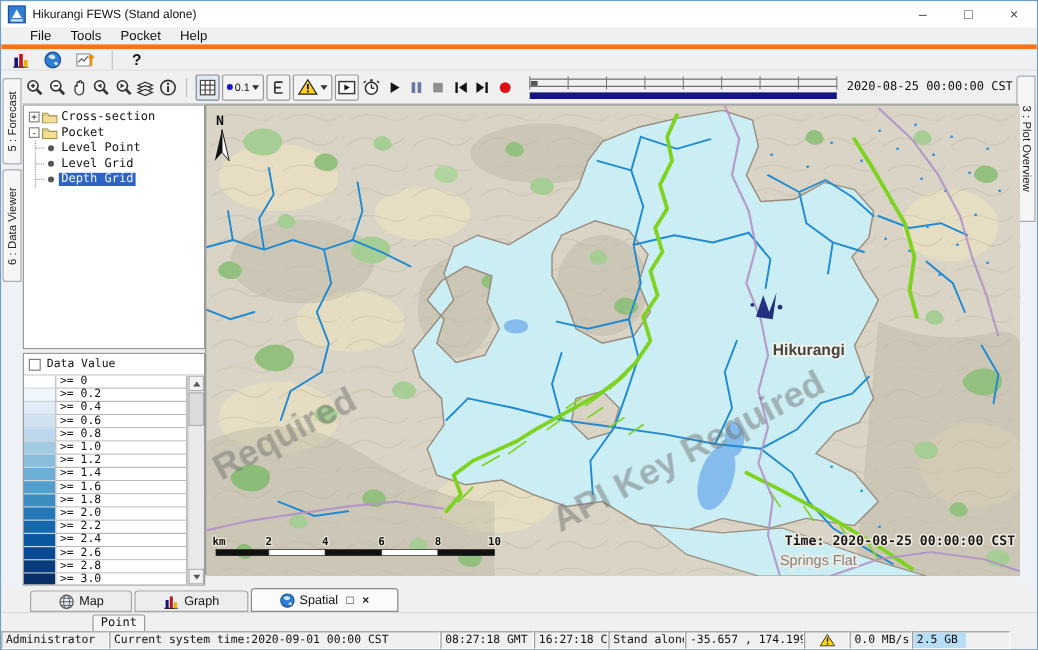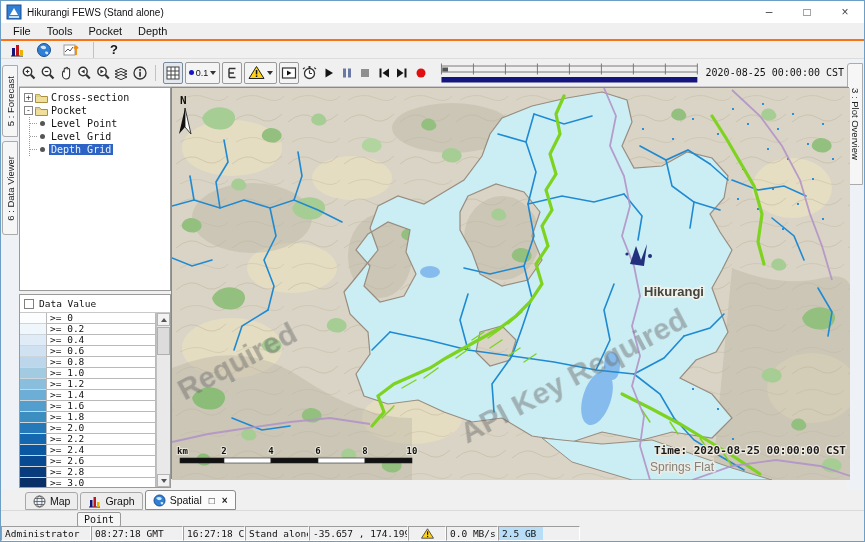--- a/index.html
+++ b/index.html
@@ -7,21 +7,21 @@
   .app{position:relative;width:865px;height:542px;background:#f0f0f0;
        font-family:"Liberation Sans",sans-serif;border:1px solid #6d9ec6;overflow:hidden;}
   
   .titlebar{height:22px;background:#ffffff;display:flex;align-items:center;padding-left:5px;}
   .titlebar .title{font-size:10px;color:#111;margin-left:5px;flex:0 0 auto;}
   .win-controls{margin-left:auto;display:flex;height:100%;}
   .win-btn{width:38px;display:flex;align-items:center;justify-content:center;
            font-size:12px;color:#444;cursor:default;}
   
   .menubar{height:18px;background:#f0f0f0;display:flex;align-items:center;
-           font-size:11px;color:#111;border-bottom:2px solid #f97316;padding-left:4px;}
+           font-size:11px;color:#111;border-bottom:4px solid #f97316;padding-left:16px;}
   .menu-item{padding:1px 8px;}
   
   .toolbar1{height:18px;background:#f0f0f0;display:flex;align-items:center;gap:7px;
             padding-left:6px;border-bottom:1px solid #dcdcdc;}
   .toolbar2{height:28px;background:#f0f0f0;display:flex;align-items:center;gap:2px;
             padding-left:20px;border-bottom:1px solid #c8c8c8;}
   .tb-sep{width:1px;height:16px;background:#c2c2c2;margin:0 5px;}
   .tbtn{width:20px;height:20px;display:flex;align-items:center;justify-content:center;}
   .tbtn.box{border:1px solid #9a9a9a;background:#f4f4f4;border-radius:2px;width:24px;height:22px;}
   .tbtn.pressed{background:#e2e8ee;border-color:#7a8a9a;}
@@ -76,21 +76,21 @@
   .scr-thumb{height:28px;background:#dcdcdc;border:1px solid #b0b0b0;margin-top:1px;}
   .scr-btn.down{margin-top:auto;}
   .arrow-up{width:0;height:0;border-left:3px solid transparent;border-right:3px solid transparent;border-bottom:4px solid #555;}
   .arrow-down{width:0;height:0;border-left:3px solid transparent;border-right:3px solid transparent;border-top:4px solid #555;}
   
   .map-area{position:absolute;left:170px;top:86px;width:678px;height:392px;
             border:1px solid #8a8a8a;background:#d9d4c5;}
   
   .bottom-tabs{position:absolute;left:0;top:488px;width:100%;height:21px;
                display:flex;align-items:flex-end;padding-left:24px;gap:2px;background:#f0f0f0;}
-  .btab{display:flex;align-items:center;gap:4px;height:18px;padding:0 7px;font-size:10.5px;
+  .btab{display:flex;align-items:center;gap:4px;height:18px;padding:0 23px;font-size:10.5px;
         color:#111;background:#ededed;border:1px solid #a8a8a8;border-radius:3px 3px 0 0;}
   .btab.active{background:#fbfbfb;height:20px;border-color:#8a8a8a;}
   .btab .winglyph{font-size:10px;color:#222;margin-left:3px;font-weight:bold;}
   
   .logs-row{position:absolute;left:0;top:509px;width:100%;height:18px;background:#f0f0f0;
             border-top:1px solid #dadada;display:flex;align-items:center;}
   .logs-btn{margin-left:76px;height:15px;padding:0 6px;font-size:10px;color:#111;
             background:#f6f6f6;border:1px solid #9a9a9a;border-radius:2px;
             display:flex;align-items:center;font-family:"DejaVu Sans Mono",monospace;}
   
@@ -121,21 +121,21 @@
       <span class="win-btn">–</span>
       <span class="win-btn">□</span>
       <span class="win-btn">×</span>
     </div>
   </div>
 
   <div class="menubar">
       <span class="menu-item">File</span>
       <span class="menu-item">Tools</span>
       <span class="menu-item">Pocket</span>
-      <span class="menu-item">Depth</span>
+      <span class="menu-item">Help</span>
     </div>
 
   <div class="toolbar1">
     <span class="tbtn">
       <svg width="16" height="16">
           <line x1="2" y1="14" x2="14" y2="14" stroke="#222"></line>
           <rect x="3" y="6" width="3" height="8" fill="#13137a"></rect>
           <rect x="7" y="3" width="3" height="11" fill="#c01818"></rect>
           <rect x="11" y="8" width="3" height="6" fill="#e8b400"></rect>
         </svg>
@@ -680,21 +680,22 @@
       <span class="winglyph">×</span>
     </div>
   </div>
 
   <div class="logs-row">
     <span class="logs-btn">Point</span>
   </div>
 
   <div class="statusbar">
     <span class="sb-cell" style="width:90px;">Administrator</span>
-    <span class="sb-cell" style="width:92px;">08:27:18 GMT</span>
+    <span class="sb-cell" style="width:276px;">Current system time:2020-09-01 00:00 CST</span>
+    <span class="sb-cell" style="width:78px;">08:27:18 GMT</span>
     <span class="sb-cell" style="width:62px;">16:27:18 CST</span>
     <span class="sb-cell" style="width:64px;">Stand alone</span>
     <span class="sb-cell" style="width:99px;">-35.657 , 174.199</span>
     <span class="sb-cell" style="width:38px;justify-content:center;">
       <svg width="13" height="11">
           <path d="M6.5,0.8 L12.5,10.2 H0.5 Z" fill="#ffd21a" stroke="#333" stroke-width="0.8"></path>
           <rect x="6" y="3.4" width="1.2" height="3.4" fill="#111"></rect>
           <rect x="6" y="7.8" width="1.2" height="1.3" fill="#111"></rect>
         </svg>
     </span>

